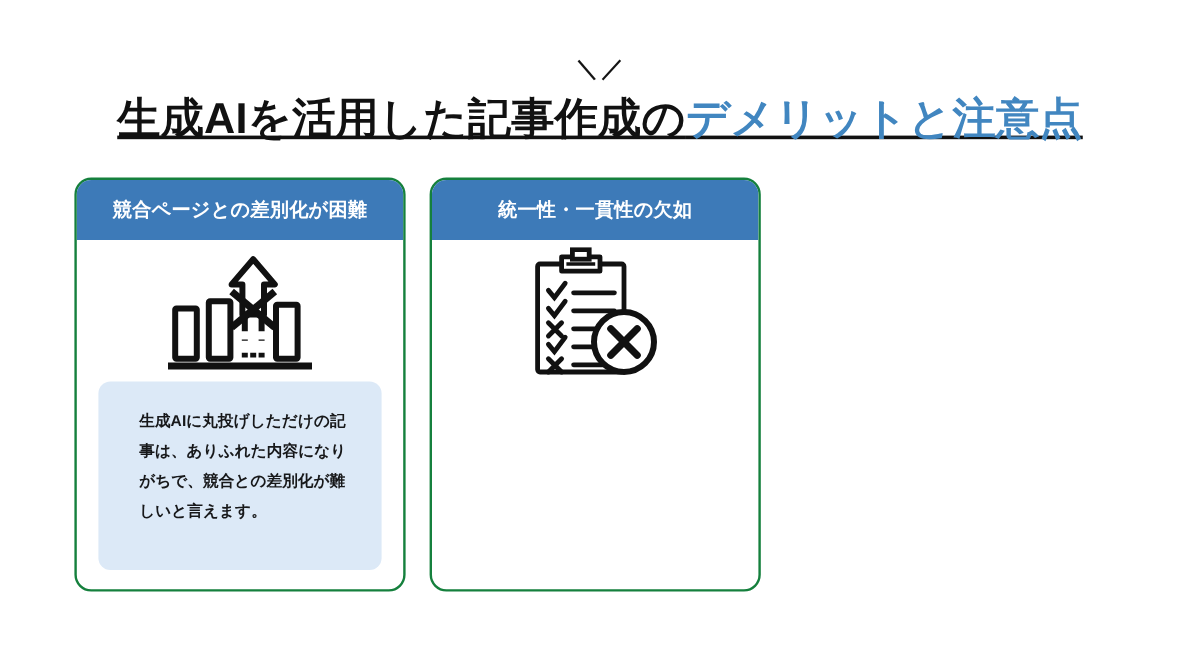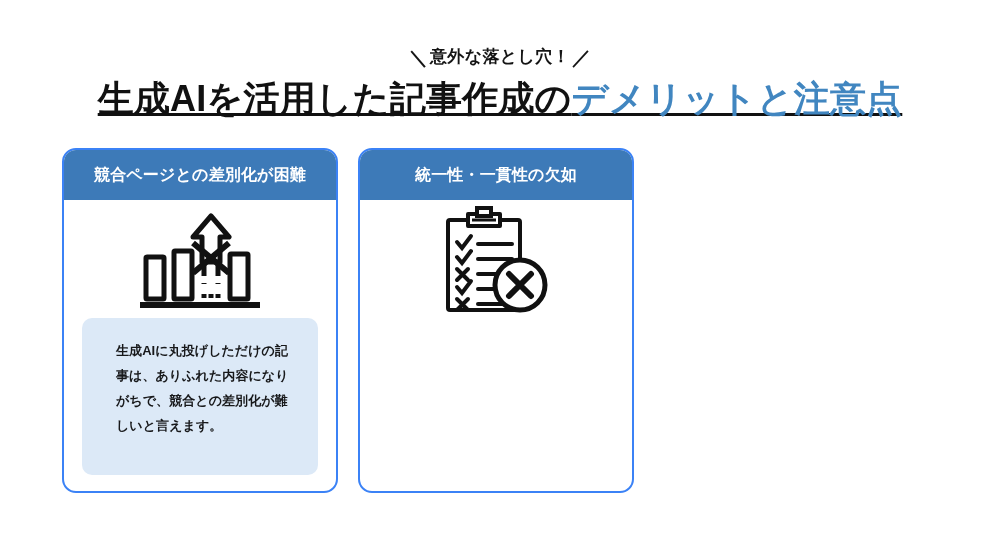--- a/index.html
+++ b/index.html
@@ -27,21 +27,21 @@
   .title .accent { color:#4186c0; }
 
   
   .cards {
     position:absolute; left:62px; top:148px; width:876px; height:345px;
     display:flex; gap:20px;
   }
   .card {
     width:276px; height:345px;
     background:#ffffff;
-    border:2px solid #3b82f6;
+    border:2px solid #15803d;
     border-radius:14px;
     display:flex; flex-direction:column; align-items:center;
     overflow:hidden;
   }
   .card-header {
     width:100%; height:50px; background:#3d7ab8;
     display:flex; align-items:center; justify-content:center;
     color:#ffffff; font-size:16px; font-weight:700; letter-spacing:.01em;
     flex:0 0 50px;
   }
@@ -63,21 +63,20 @@
   }
 </style>
 </head>
 <body>
 
 <div class="page">
 
   <div class="heading">
     <div class="kicker">
       <span class="slash left">＼</span>
-      <span>意外な落とし穴！</span>
       <span class="slash right">／</span>
     </div>
     <h1 class="title"><span>生成AIを活用した記事作成の</span><span class="accent">デメリットと注意点</span></h1>
   </div>
 
   <div class="cards">
 
     <div class="card">
       <div class="card-header">競合ページとの差別化が困難</div>
       <div class="card-icon">

